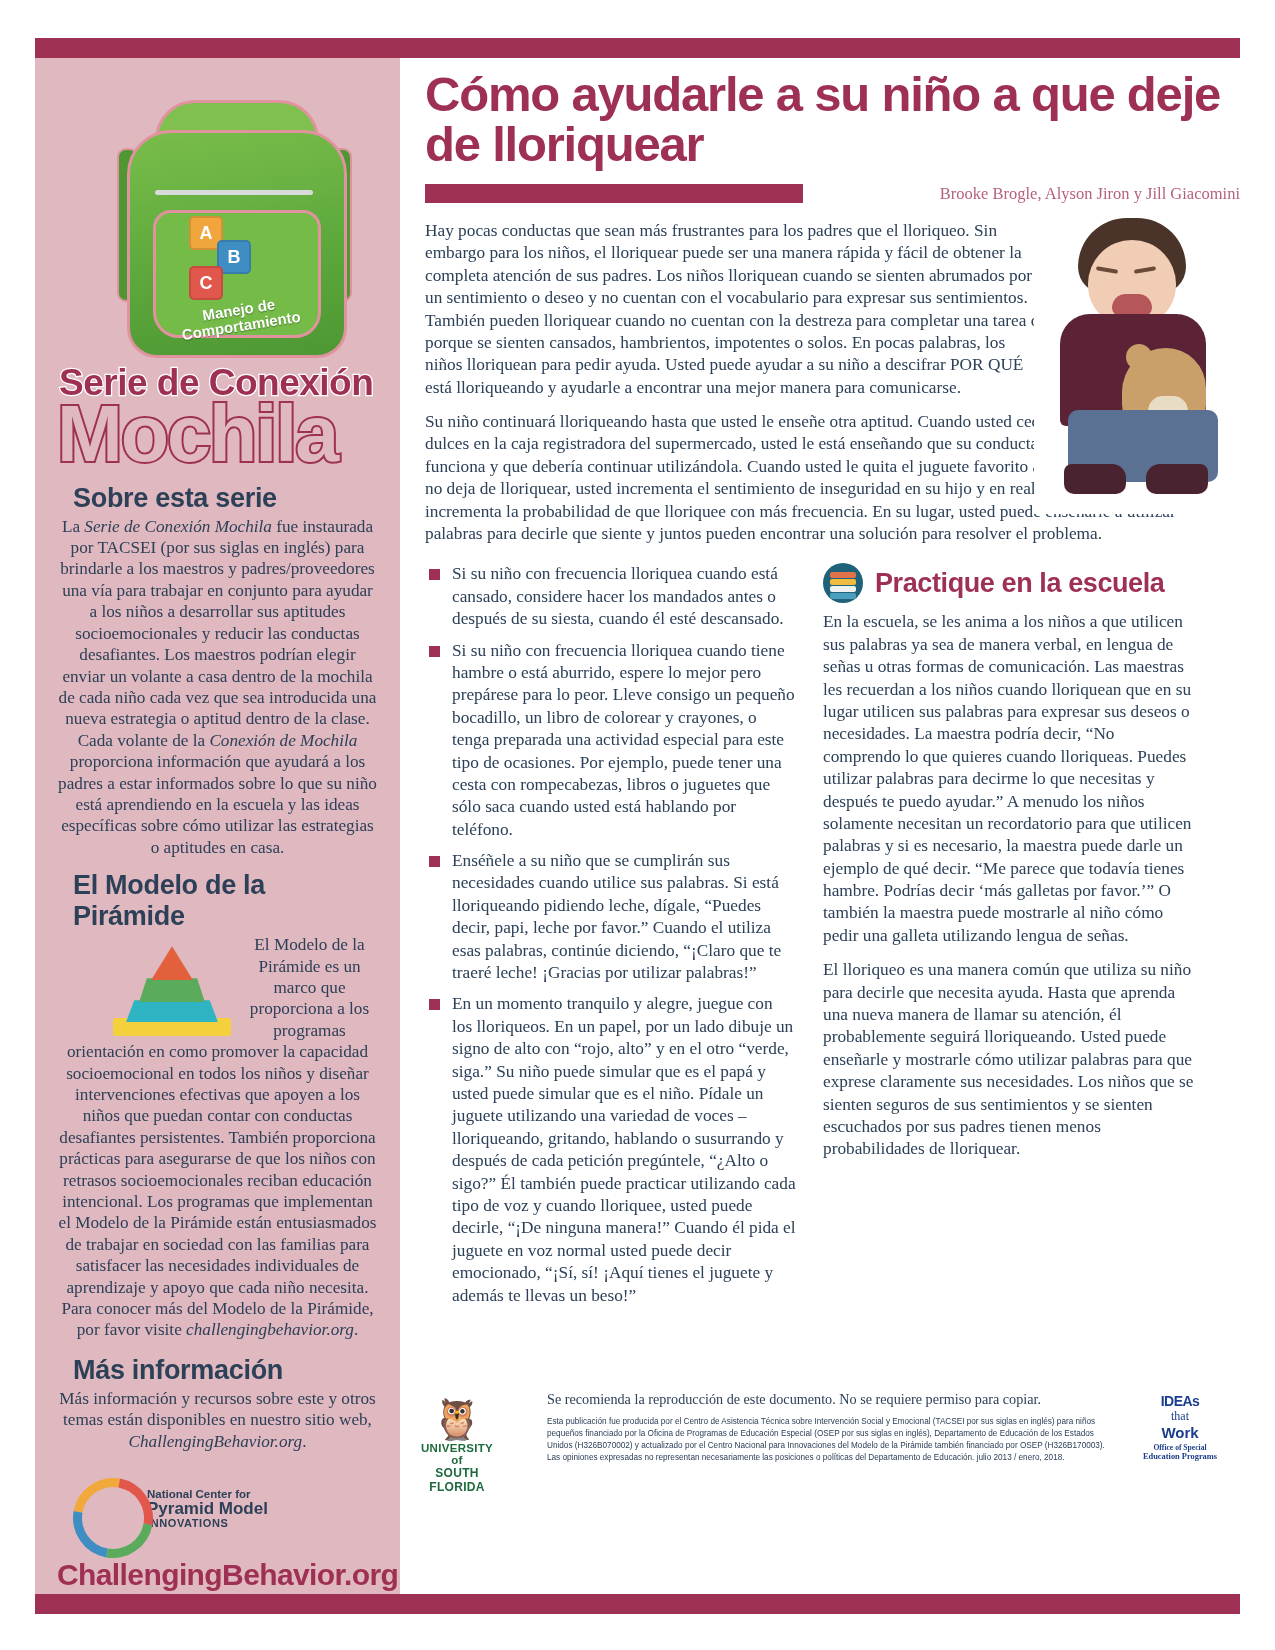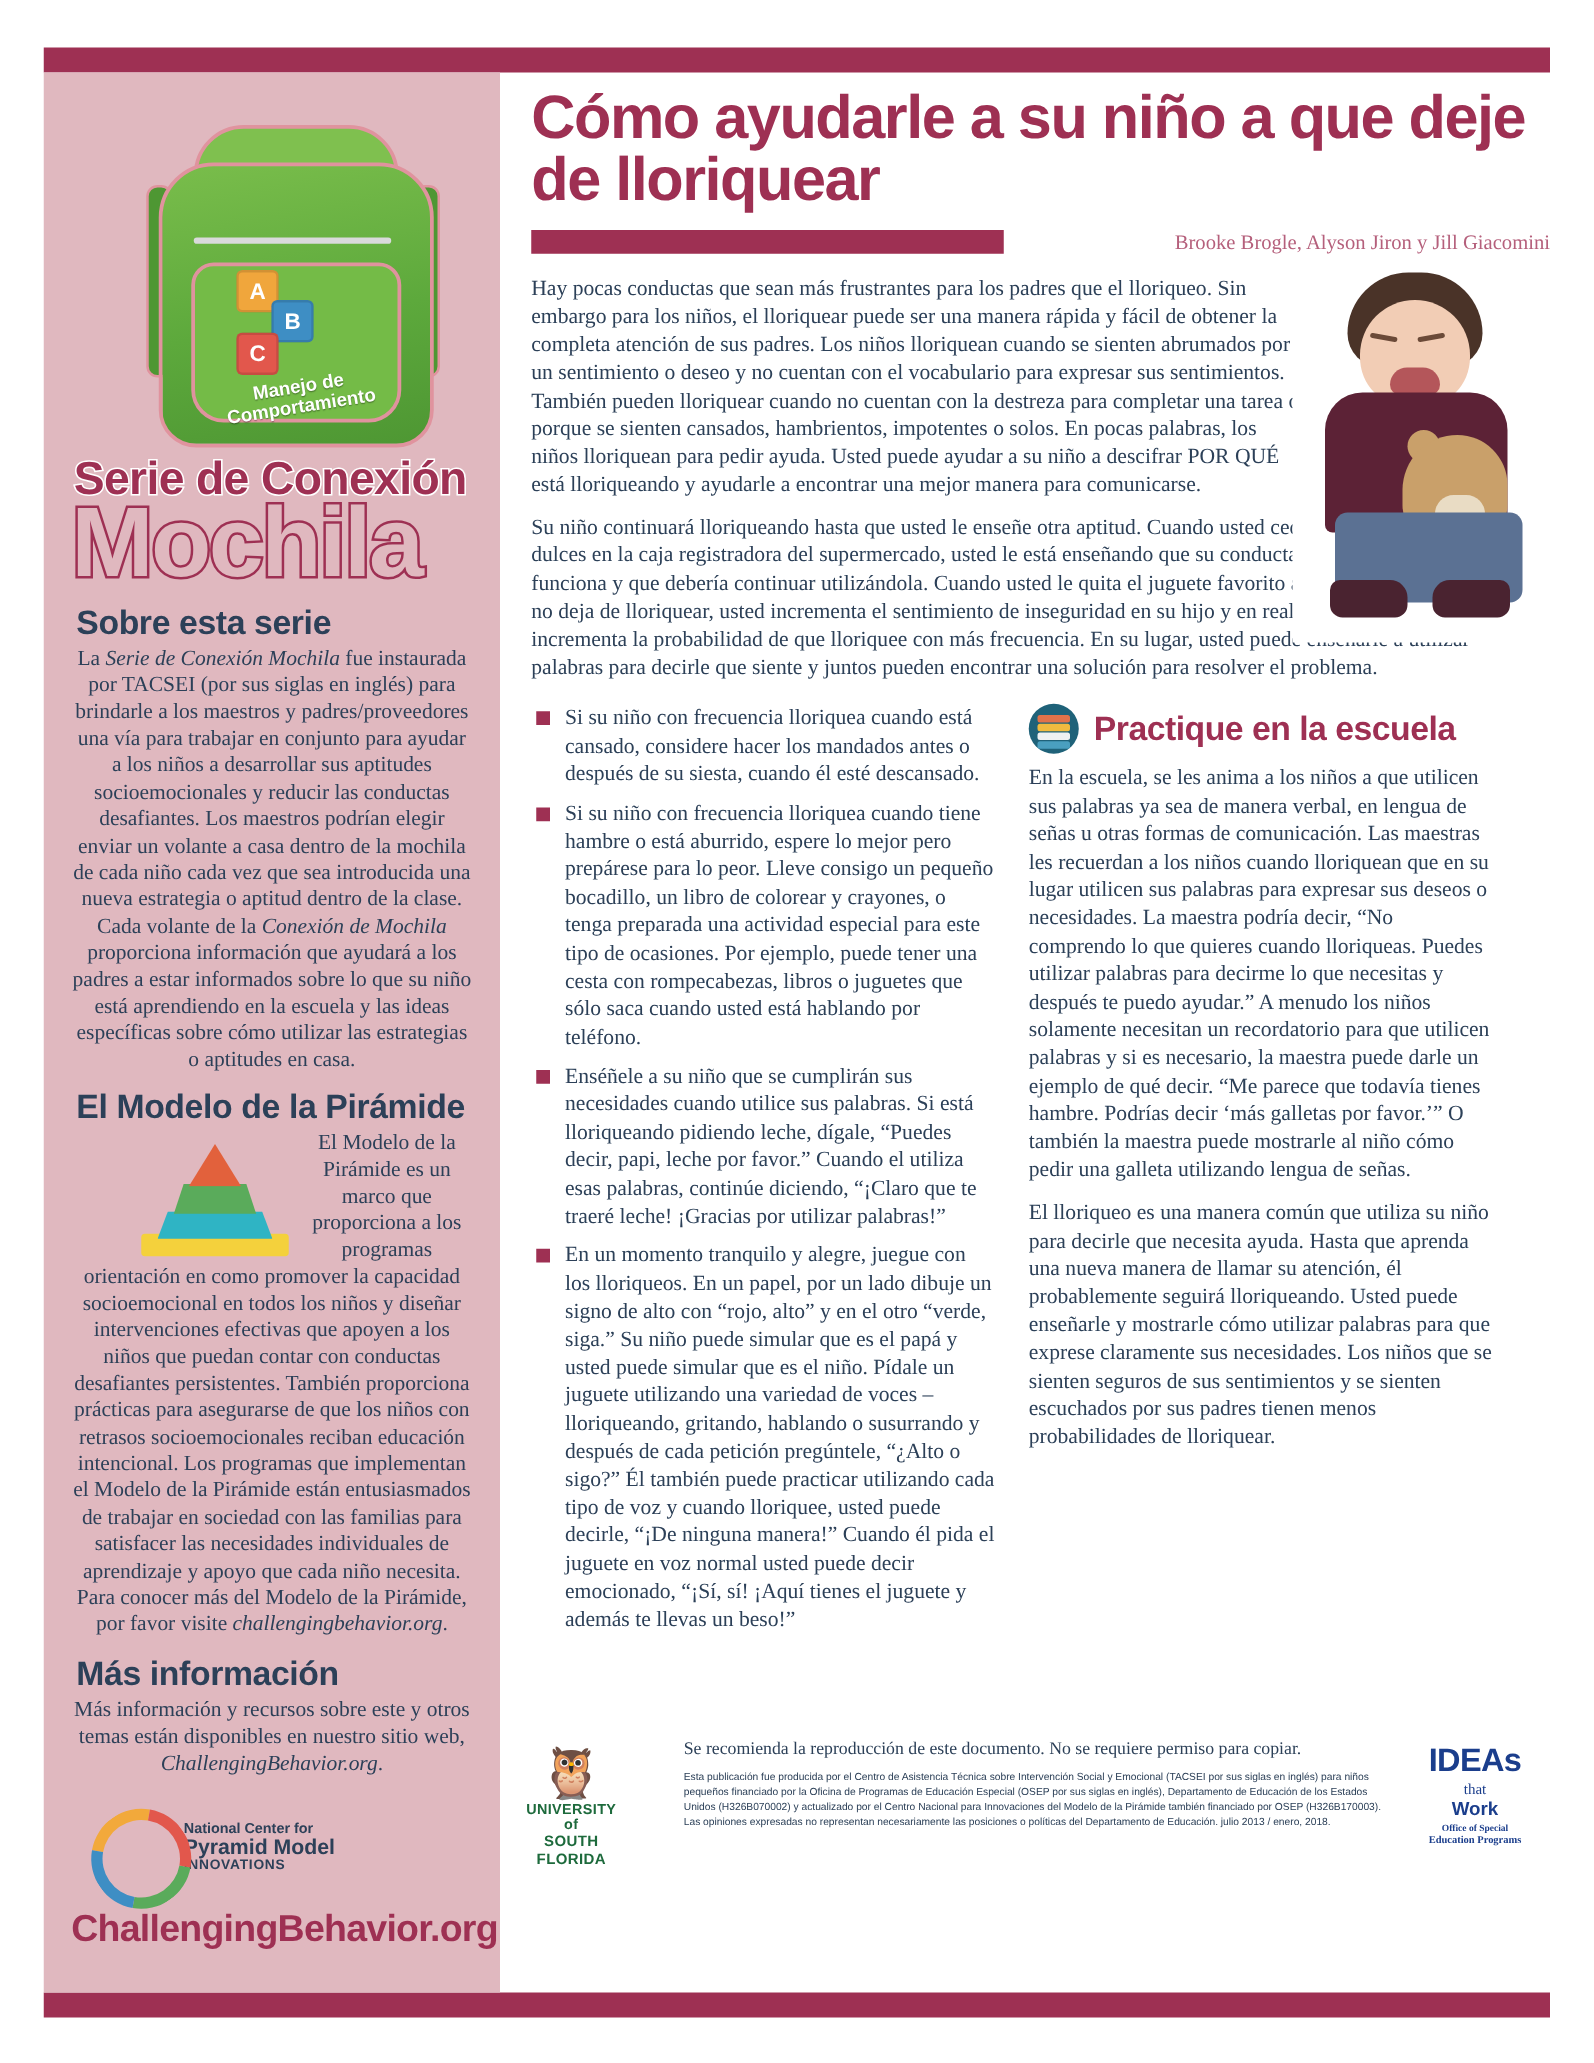--- a/index.html
+++ b/index.html
@@ -68,21 +68,21 @@
   }
   .mochila{
     font-family:"Liberation Sans",sans-serif;font-weight:bold;
     font-size:79px;line-height:.92;color:#e0b8bf;
     -webkit-text-stroke:4px #9e3053;paint-order:stroke fill;
     letter-spacing:-2px;margin:-6px 0 4px 0;
   }
 
   h2.sb-head{
     font-family:"Liberation Sans",sans-serif;font-weight:bold;
-    color:#2c4058;font-size:27px;margin:12px 0 2px 4px;letter-spacing:-.3px;
+    color:#2c4058;font-size:27px;margin:12px 0 2px 16px;letter-spacing:-.3px;
   }
   p.sb-text{
     font-family:"Liberation Serif",serif;
     color:#2c4058;font-size:17.2px;line-height:1.245;margin:0 0 2px 0;
     text-align:center;
   }
   p.sb-text i{font-style:italic;}
 
   .pyr-block{overflow:hidden;}
   .pyramid{float:left;width:118px;height:98px;margin:4px 10px 2px 56px;position:relative;}
@@ -190,21 +190,21 @@
   .usf-t1{font-family:"Liberation Sans",sans-serif;font-weight:bold;font-size:11.5px;color:#1d6a3c;letter-spacing:.3px;margin-top:3px;}
   .usf-t2{font-family:"Liberation Sans",sans-serif;font-weight:bold;font-size:12px;color:#1d6a3c;letter-spacing:.3px;}
   .fineblock{flex:1;padding-top:6px;margin-left:34px;}
   .repro{
     font-family:"Liberation Serif",serif;color:#2c4058;font-size:14.2px;margin:0 0 8px 0;
   }
   .fine{
     font-family:"Liberation Sans",sans-serif;color:#2c4058;font-size:8.2px;line-height:1.45;margin:0;
   }
   .ideas{width:120px;flex:0 0 auto;text-align:center;border:0;padding-top:8px;}
-  .ideas .i1{font-family:"Liberation Sans",sans-serif;font-weight:bold;font-size:26px;color:#1b3e8c;letter-spacing:-.5px;}
+  .ideas .i1{font-family:"Liberation Sans",sans-serif;font-weight:bold;font-size:14px;color:#1b3e8c;letter-spacing:-.5px;}
   .ideas .i2{font-family:"Liberation Serif",serif;font-size:12px;color:#1b3e8c;}
   .ideas .i3{font-family:"Liberation Sans",sans-serif;font-weight:bold;font-size:15px;color:#1b3e8c;}
   .ideas .i4{font-family:"Liberation Serif",serif;font-size:7.6px;color:#1b3e8c;margin-top:2px;font-weight:bold;}
   .ideas .i5{font-family:"Liberation Serif",serif;font-size:8.4px;color:#1b3e8c;font-weight:bold;}
 </style>
 </head>
 <body>
 
 <div class="page">
 

